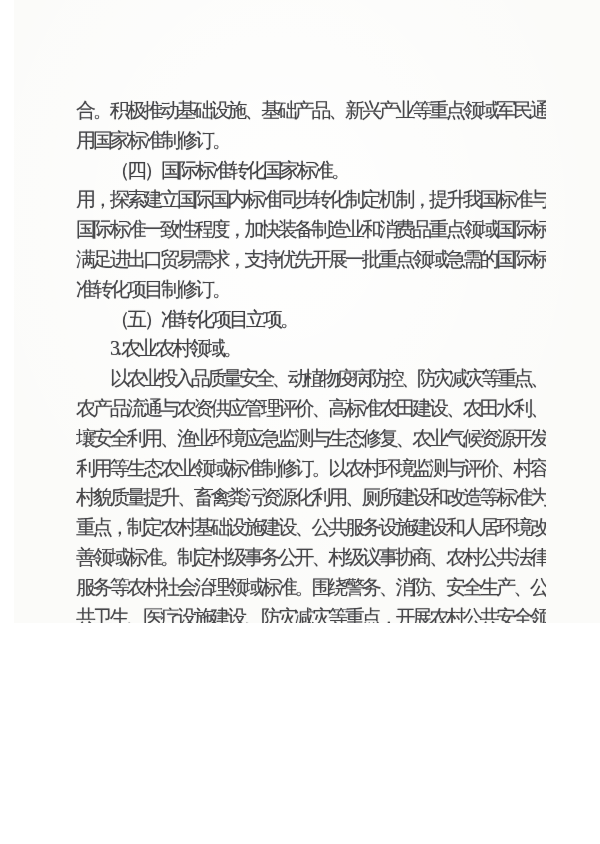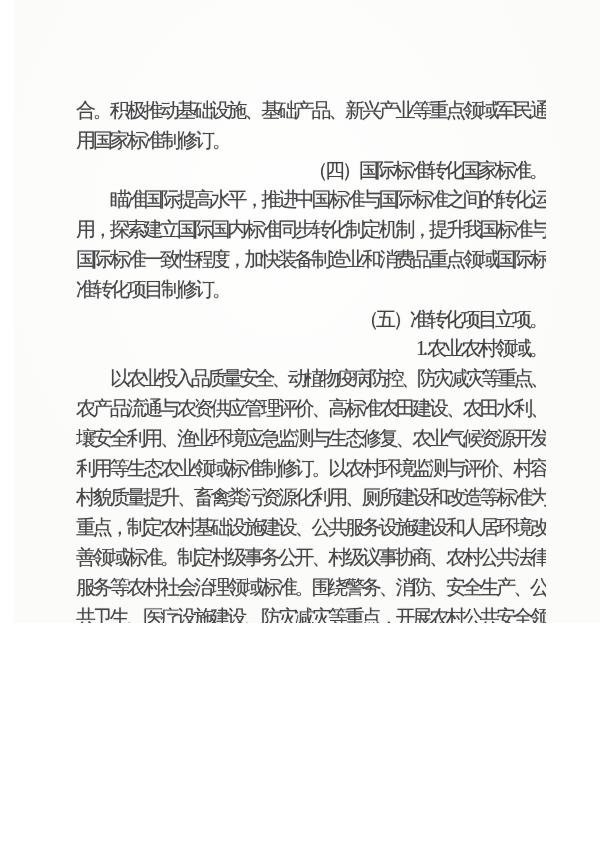--- a/index.html
+++ b/index.html
@@ -41,21 +41,20 @@
     text-align: justify;
     text-align-last: justify;
     text-justify: inter-character;
     overflow: hidden;
   }
   .line.indent {
     padding-left: 34px;
   }
   .line.heading {
     color: #424245;
-    text-align: right;
   }
   .footer {
     position: absolute;
     left: 71px;
     top: 749px;
     height: 24px;
     line-height: 24px;
     font-size: 18px;
     color: #4a4a4d;
     letter-spacing: 1px;
@@ -79,26 +78,26 @@
   }
 </style>
 </head>
 <body>
 
 <div class="page">
   <div class="textblock">
       <div class="line fill">合。积极推动基础设施、基础产品、新兴产业等重点领域军民通</div>
       <div class="line">用国家标准制修订。</div>
       <div class="line indent heading">（四）国际标准转化国家标准。</div>
-      <div class="line fill indent">瞄准国际提高水平，推进中国标准与国际标准之间的转化运</div>
       <div class="line fill">用，探索建立国际国内标准同步转化制定机制，提升我国标准与</div>
       <div class="line fill">国际标准一致性程度，加快装备制造业和消费品重点领域国际标</div>
+      <div class="line fill">满足进出口贸易需求，支持优先开展一批重点领域急需的国际标</div>
       <div class="line">准转化项目制修订。</div>
       <div class="line indent heading">（五）准转化项目立项。</div>
-      <div class="line indent heading">1. 农业农村领域。</div>
+      <div class="line indent heading">3. 农业农村领域。</div>
       <div class="line fill indent">以农业投入品质量安全、动植物疫病防控、防灾减灾等重点、</div>
       <div class="line fill">农产品流通与农资供应管理评价、高标准农田建设、农田水利、</div>
       <div class="line fill">壤安全利用、渔业环境应急监测与生态修复、农业气候资源开发</div>
       <div class="line fill">利用等生态农业领域标准制修订。以农村环境监测与评价、村容</div>
       <div class="line fill">村貌质量提升、畜禽粪污资源化利用、厕所建设和改造等标准为</div>
       <div class="line fill">重点，制定农村基础设施建设、公共服务设施建设和人居环境改</div>
       <div class="line fill">善领域标准。制定村级事务公开、村级议事协商、农村公共法律</div>
       <div class="line fill">服务等农村社会治理领域标准。围绕警务、消防、安全生产、公</div>
       <div class="line fill">共卫生、医疗设施建设、防灾减灾等重点，开展农村公共安全领</div>
     </div>

